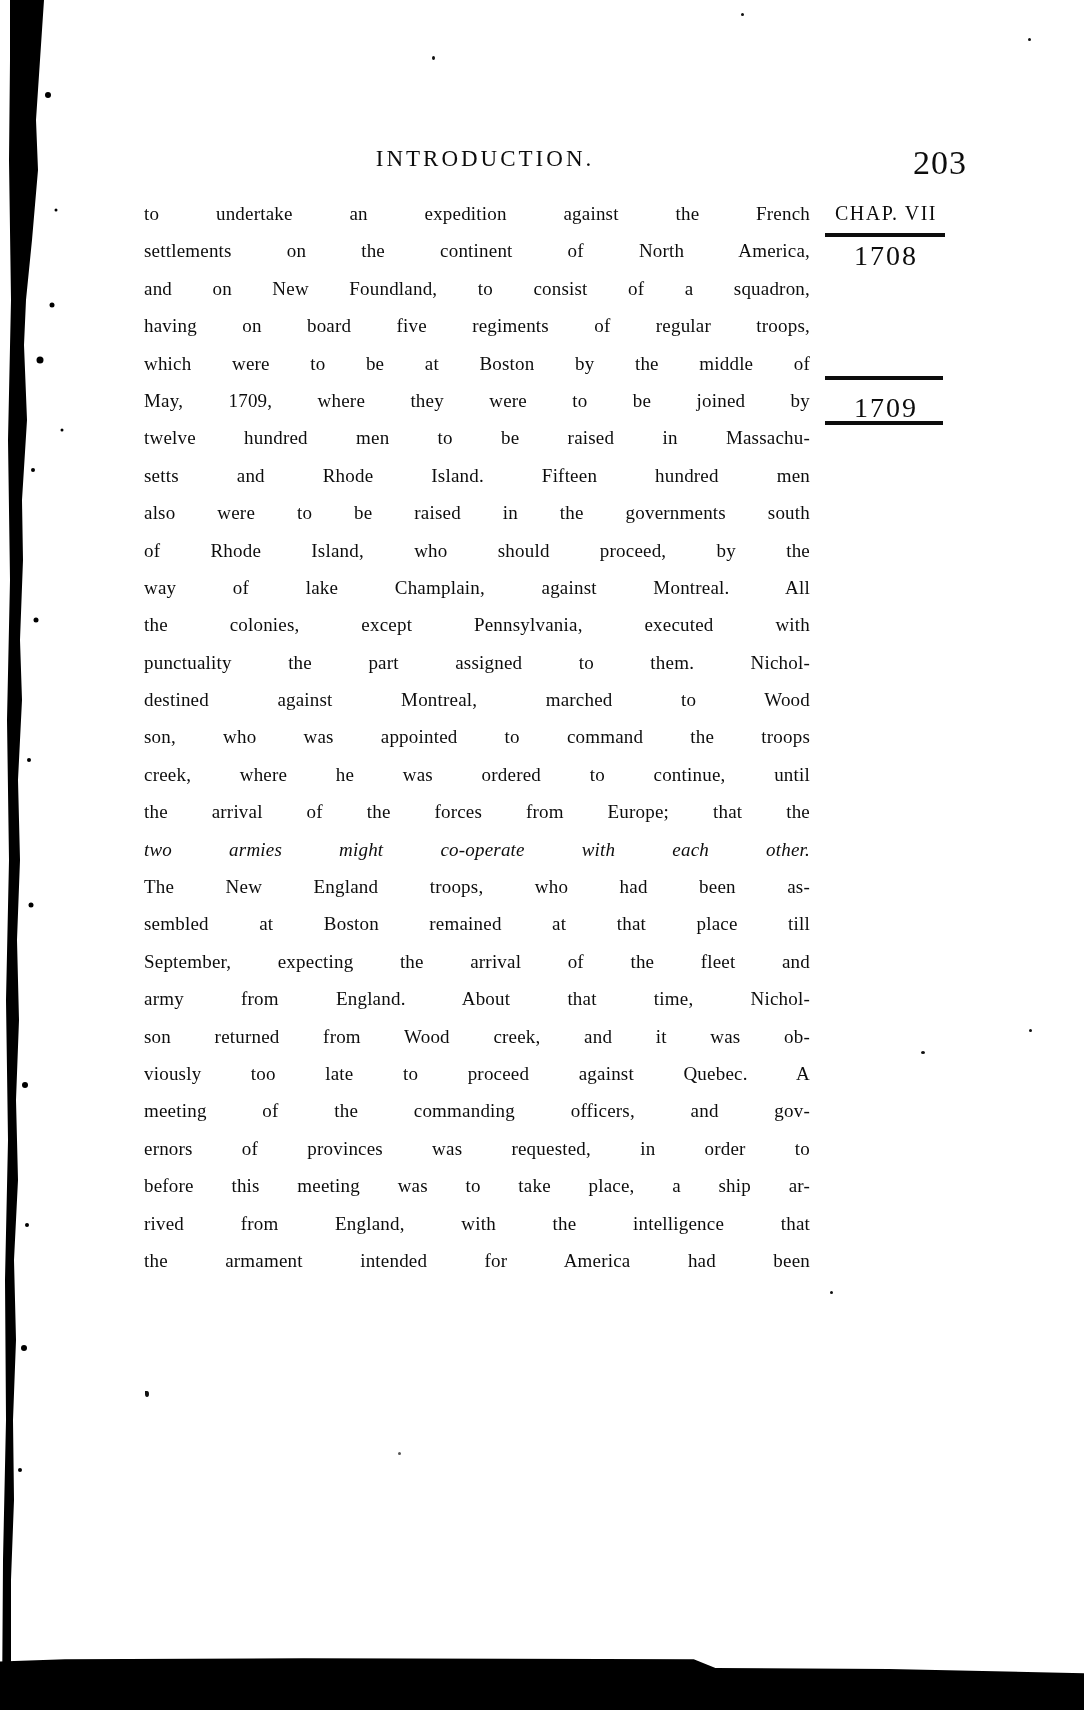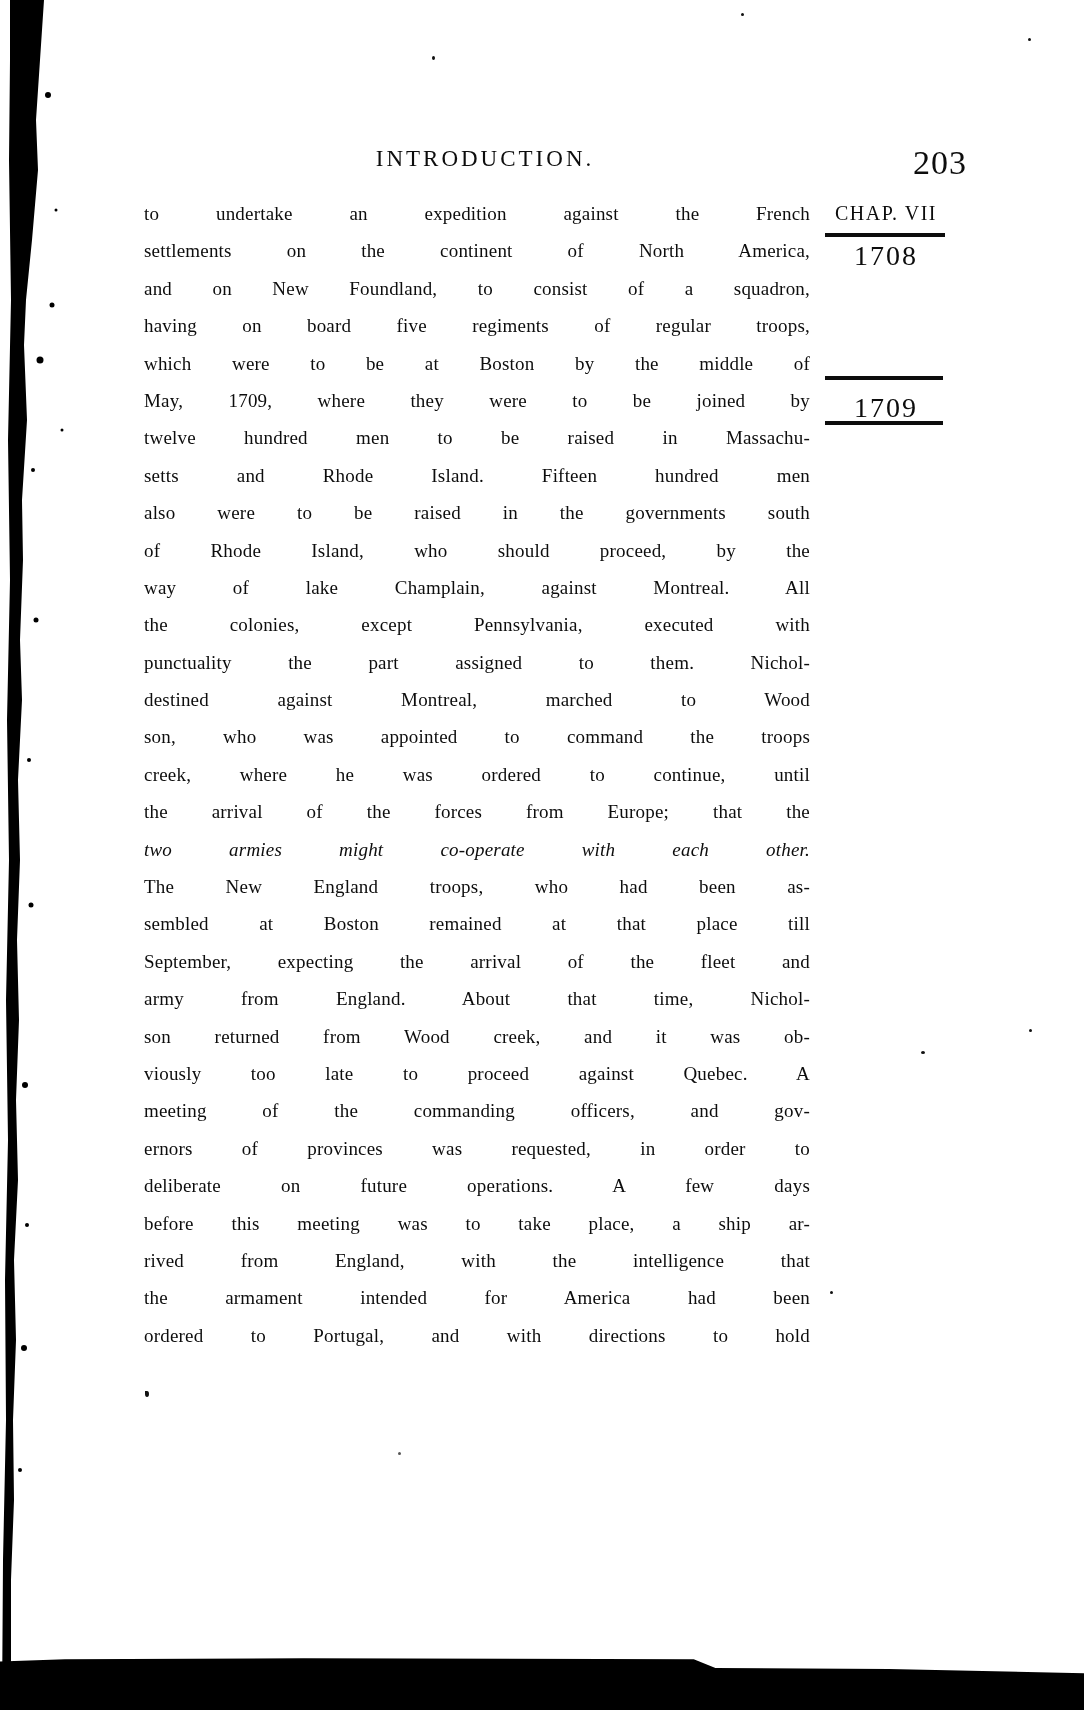--- a/index.html
+++ b/index.html
@@ -109,25 +109,23 @@
       <div class="line">the arrival of the forces from Europe; that the</div>
       <div class="line italic">two armies might co-operate with each other.</div>
       <div class="line">The New England troops, who had been as-</div>
       <div class="line">sembled at Boston remained at that place till</div>
       <div class="line">September, expecting the arrival of the fleet and</div>
       <div class="line">army from England. About that time, Nichol-</div>
       <div class="line">son returned from Wood creek, and it was ob-</div>
       <div class="line">viously too late to proceed against Quebec. A</div>
       <div class="line">meeting of the commanding officers, and gov-</div>
       <div class="line">ernors of provinces was requested, in order to</div>
-      <div class="line">deliberate on future operations. A few days</div>
       <div class="line">before this meeting was to take place, a ship ar-</div>
       <div class="line">rived from England, with the intelligence that</div>
       <div class="line">the armament intended for America had been</div>
-      <div class="line">ordered to Portugal, and with directions to hold</div>
     </div>
 
   <div class="margin-chapter">CHAP. VII</div>
   <div class="margin-rule rule1"></div>
   <div class="margin-year y1708">1708</div>
   <div class="margin-rule rule2"></div>
   <div class="margin-year y1709">1709</div>
   <div class="margin-rule rule3"></div>
 
   <div class="speck" style="left:741px;top:13px;width:3px;height:3px;"></div>

